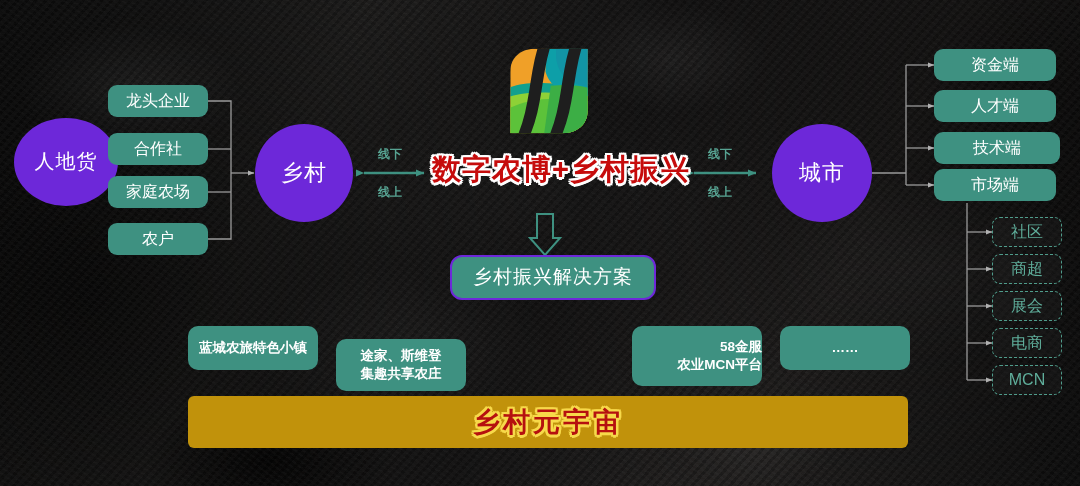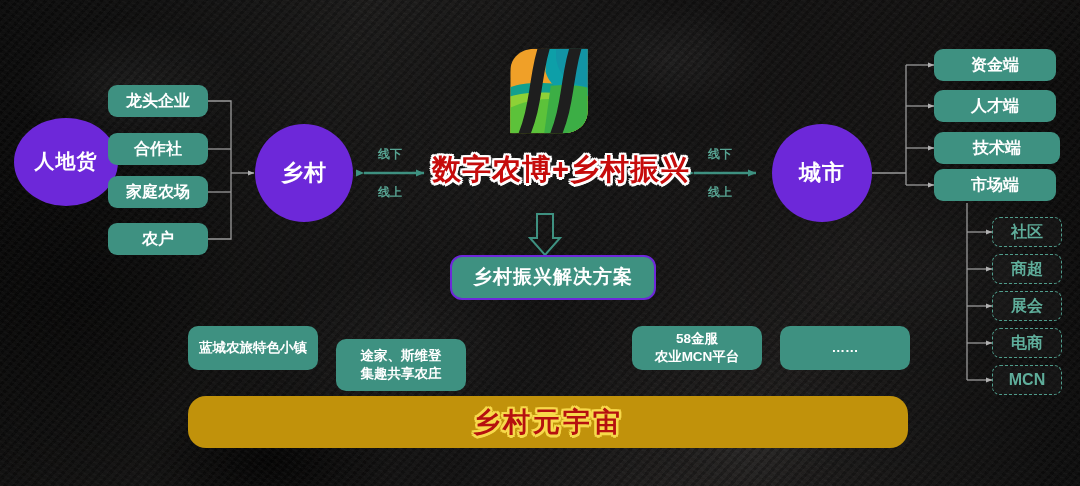--- a/index.html
+++ b/index.html
@@ -30,21 +30,21 @@
     background-image:
       repeating-linear-gradient(37deg, rgba(255,255,255,.018) 0 2px, transparent 2px 5px),
       repeating-linear-gradient(-48deg, rgba(0,0,0,.22) 0 3px, transparent 3px 7px),
       repeating-linear-gradient(8deg, rgba(255,255,255,.012) 0 1px, transparent 1px 4px);
     opacity:.85;}
   .layer{position:absolute;inset:0;}
   svg.lines{position:absolute;left:0;top:0;width:1080px;height:486px;overflow:visible;}
 
   .node{position:absolute;box-sizing:border-box;display:flex;
     align-items:center;justify-content:center;text-align:center;
-    color:#fff;font-weight:bold;line-height:1.18;}
+    color:#fff;font-weight:normal;line-height:1.18;}
 
   .circle{border-radius:50%;background:#6d28d9;font-size:20px;letter-spacing:1px;}
   .pill{background:#3e9181;border-radius:9px;font-size:16px;}
   .outline{background:rgba(40,40,40,.25);border:1.5px dashed #4f9c8b;
     border-radius:8px;color:#5fae9b;font-size:16px;}
   .solbox{background:#3e9181;border:2px solid #6d28d9;border-radius:12px;
     font-size:19px;letter-spacing:1px;}
   .bottombox{background:#3e9181;border-radius:10px;font-size:13.5px;
     line-height:1.35;font-weight:bold;}
 
@@ -52,21 +52,21 @@
     text-align:right;font-size:29px;font-weight:bold;color:#c60c0c;
     letter-spacing:1px;
     text-shadow:
       -2px -2px 0 #ffffff, 2px -2px 0 #ffffff, -2px 2px 0 #ffffff, 2px 2px 0 #ffffff,
       -2.5px 0 0 #ffffff, 2.5px 0 0 #ffffff, 0 -2.5px 0 #ffffff, 0 2.5px 0 #ffffff;}
 
   .axislabel{position:absolute;color:#57a392;font-size:12px;font-weight:bold;
     white-space:nowrap;}
 
   .banner{position:absolute;left:188px;top:396px;width:720px;height:52px;
-    background:#c1920b;border-radius:18px;display:flex;align-items:center;
+    background:#c1920b;border-radius:6px;display:flex;align-items:center;
     justify-content:center;}
   .banner span{font-size:27px;font-weight:bold;color:#b5110f;letter-spacing:3px;
     text-shadow:
       -2px -2px 0 #f7d94a, 2px -2px 0 #f7d94a, -2px 2px 0 #f7d94a, 2px 2px 0 #f7d94a,
       -2.5px 0 0 #f7d94a, 2.5px 0 0 #f7d94a, 0 -2.5px 0 #f7d94a, 0 2.5px 0 #f7d94a;}
 
   .logo{position:absolute;left:505px;top:45px;width:88px;height:92px;}
 </style>
 </head>
 <body>
@@ -210,21 +210,21 @@
     </div>
 
     <div class="node bottombox" style="left:188px;top:326px;width:130px;height:44px;flex-direction:row;">
       <span>蓝城</span>
       <span>农旅特色小镇</span>
     </div>
     <div class="node bottombox" style="left:336px;top:339px;width:130px;height:52px;flex-direction:column;">
       <span>途家、斯维登</span>
       <span>集趣共享农庄</span>
     </div>
-    <div class="node bottombox" style="left:632px;top:326px;width:130px;height:44px;flex-direction:column;">
+    <div class="node bottombox" style="left:632px;top:326px;width:130px;height:60px;flex-direction:column;align-items:flex-end;">
       <span>58金服</span>
       <span>农业MCN平台</span>
     </div>
     <div class="node bottombox" style="left:780px;top:326px;width:130px;height:44px;">
       <span>……</span>
     </div>
 
     <div class="banner">
       <span>乡村元宇宙</span>
     </div>

